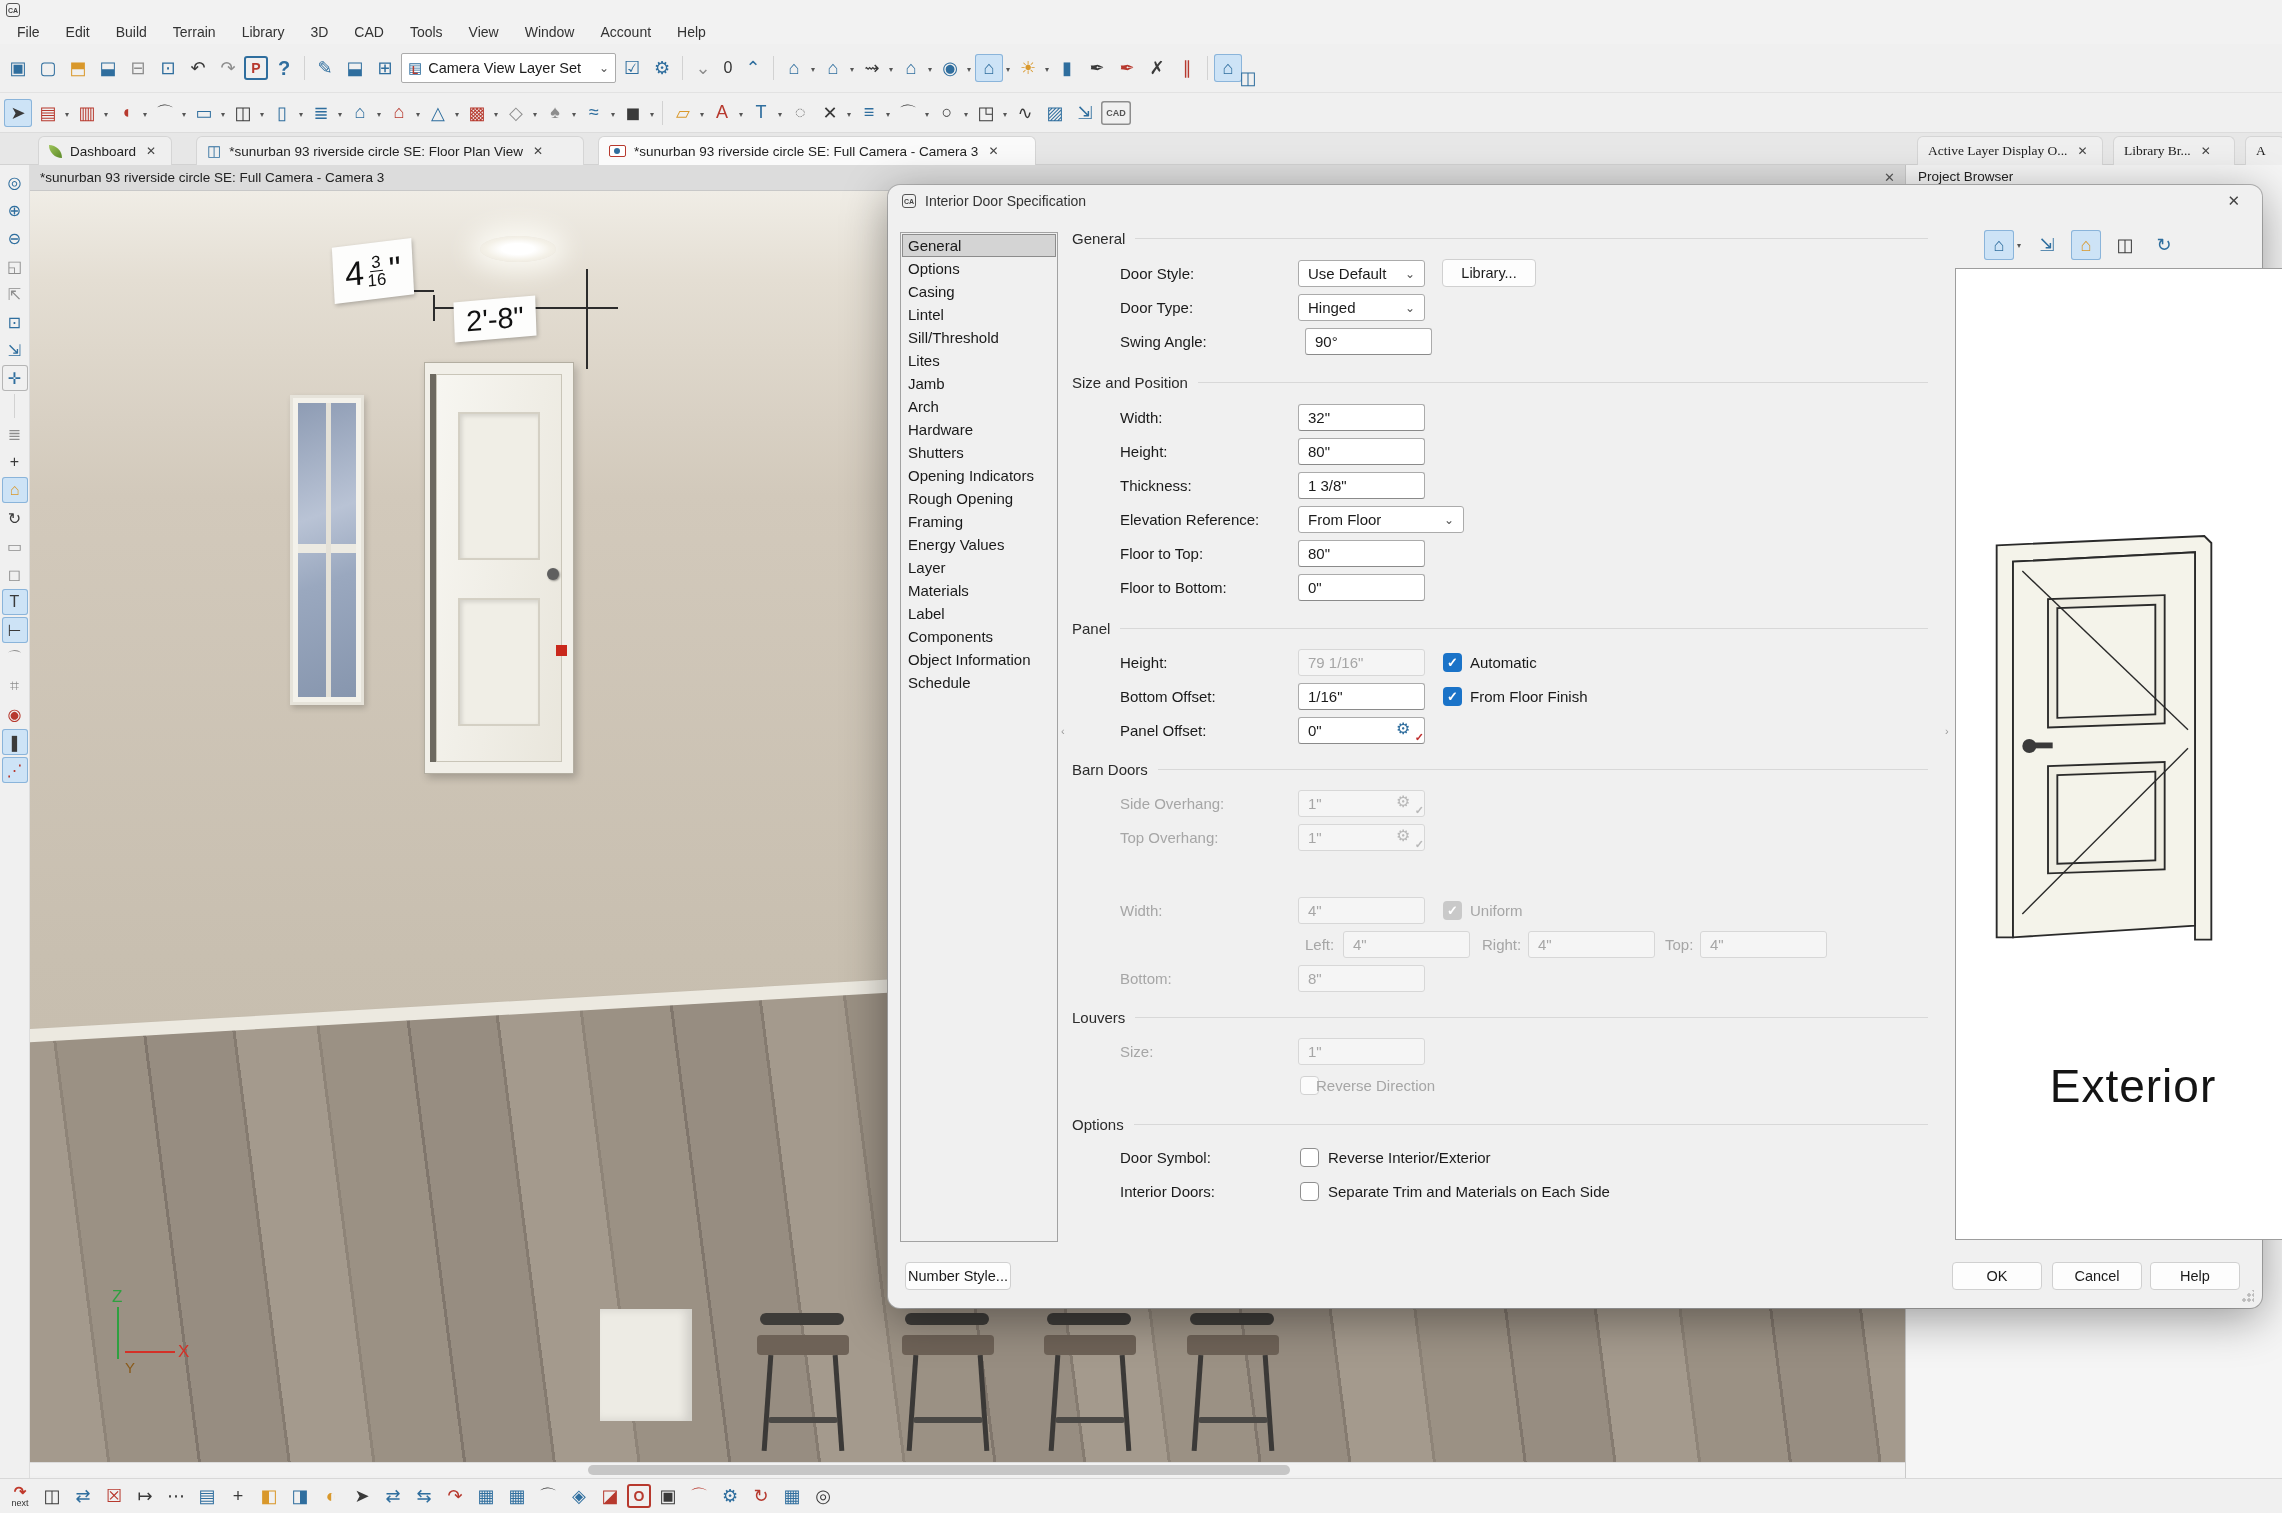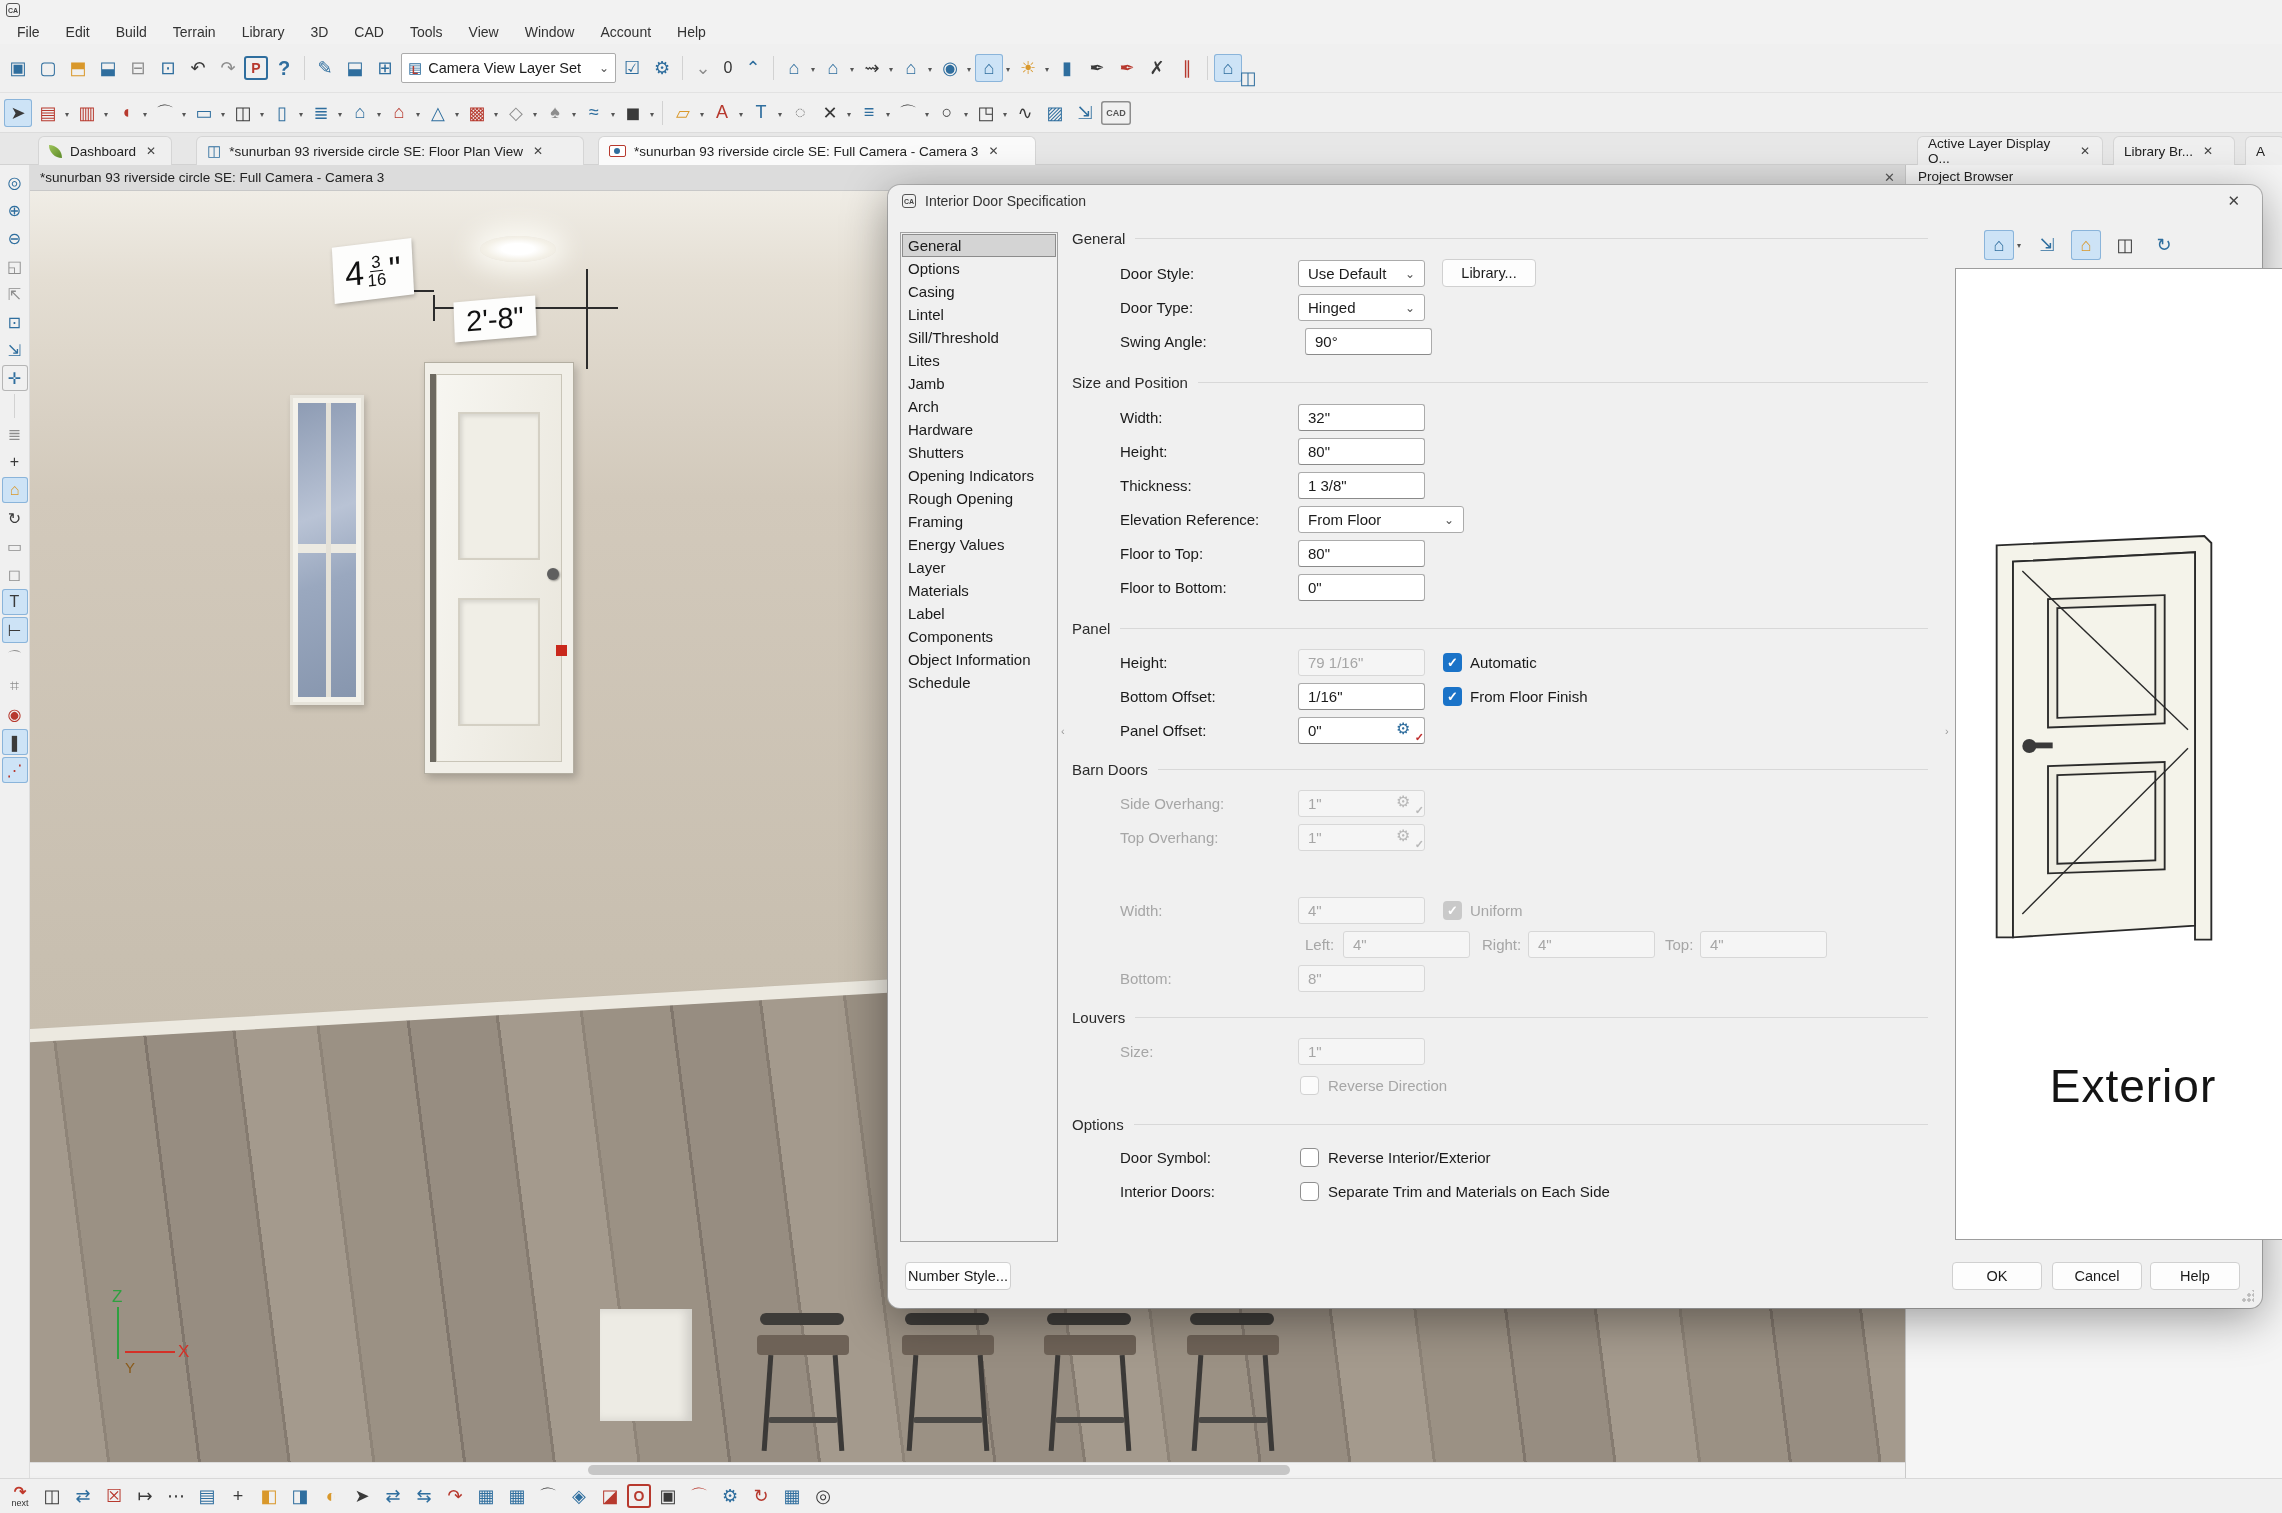--- a/index.html
+++ b/index.html
@@ -88,21 +88,21 @@
   .stool .back { position:absolute; left:5px; top:0; width:84px; height:12px; background:#3e3c39; border-radius:6px; }
   .stool .seat { position:absolute; left:2px; top:22px; width:92px; height:20px; background:#6e6257; border-radius:4px; }
   .stool .lg { position:absolute; top:42px; width:5px; height:96px; background:#3b3937; }
   .stool .ring { position:absolute; left:13px; top:104px; width:70px; height:6px; background:#4a4845; border-radius:3px; }
   .hscroll { left:30px; top:1462px; width:1875px; height:14px; background:#f2f2f2; border-top:1px solid #dcdcdc; }
   .hscroll .thumb { position:absolute; left:558px; top:2px; width:702px; height:10px; background:#c6c6c6; border-radius:5px; }
 
   
   .rpanel { left:1905px; top:165px; width:377px; height:1313px; background:#f5f5f5; border-left:1px solid #c9c9c9; }
   .rpanel .pb-title { position:absolute; left:12px; top:4px; font-size:13.5px; color:#222; }
-  .rtab { position:absolute; top:136px; height:29px; background:#efefef; border:1px solid #d5d5d5; border-bottom:none; border-radius:6px 6px 0 0; display:flex; align-items:center; gap:8px; padding:0 10px; font-size:13.5px; color:#222; }
+  .rtab { position:absolute; top:136px; height:29px; background:#efefef; border:1px solid #d5d5d5; border-bottom:none; border-radius:6px 6px 0 0; display:flex; align-items:center; gap:8px; padding:0 10px; font-size:13.5px; color:#222;font-family:Liberation Serif, serif; }
   .clip-frag { position:absolute; font-size:18px; color:#7f1d1d;text-decoration:underline; }
 
   
   .dialog { left:888px; top:185px; width:1374px; height:1123px; background:#f0f0f0; border-radius:12px; box-shadow:0 10px 46px rgba(0,0,0,.38), 0 0 0 1px #b9b9b9; }
   .dlg-title { position:absolute; left:0; top:0; width:100%; height:32px; display:flex; align-items:center; gap:9px; padding:0 14px; }
   .dlg-title .t { font-size:14px; color:#333; }
   .dlg-title .x { margin-left:auto; font-size:15px; color:#444; padding:2px 8px; }
   .nav { position:absolute; left:12px; top:47px; width:158px; height:1010px; border:1px solid #a2a2a2; background:#f0f0f0; padding-top:1px; overflow:hidden; }
   .navitem { height:23px; line-height:23px; font-size:15px; color:#1a1a1a; padding-left:6px; margin:0 1px; }
   .navitem[data-selected="true"] { background:#d4d4d4; box-shadow:0 0 0 1px #8c8c8c inset; }
@@ -463,21 +463,21 @@
   <span class="flabel dis" style="left:232px;top:780px">Bottom:</span>
   <div class="finput dis" style="left:410px;top:780px">8"</div>
 
   <div class="sect" style="top:824px">
       <span>Louvers</span>
       <span class="rule"></span>
     </div>
   <span class="flabel dis" style="left:232px;top:853px">Size:</span>
   <div class="finput dis" style="left:410px;top:853px">1"</div>
   <span class="cb off-dis" style="left:412px;top:891px"></span>
-  <span class="cblabel dis" style="left:440px;top:891px">Reverse Direction</span>
+  <span class="cblabel dis" style="left:428px;top:891px">Reverse Direction</span>
 
   <div class="sect" style="top:931px">
       <span>Options</span>
       <span class="rule"></span>
     </div>
   <span class="flabel" style="left:232px;top:959px">Door Symbol:</span>
   <span class="cb off" style="left:412px;top:963px"></span>
   <span class="cblabel" style="left:440px;top:963px">Reverse Interior/Exterior</span>
   <span class="flabel" style="left:232px;top:993px">Interior Doors:</span>
   <span class="cb off" style="left:412px;top:997px"></span>

